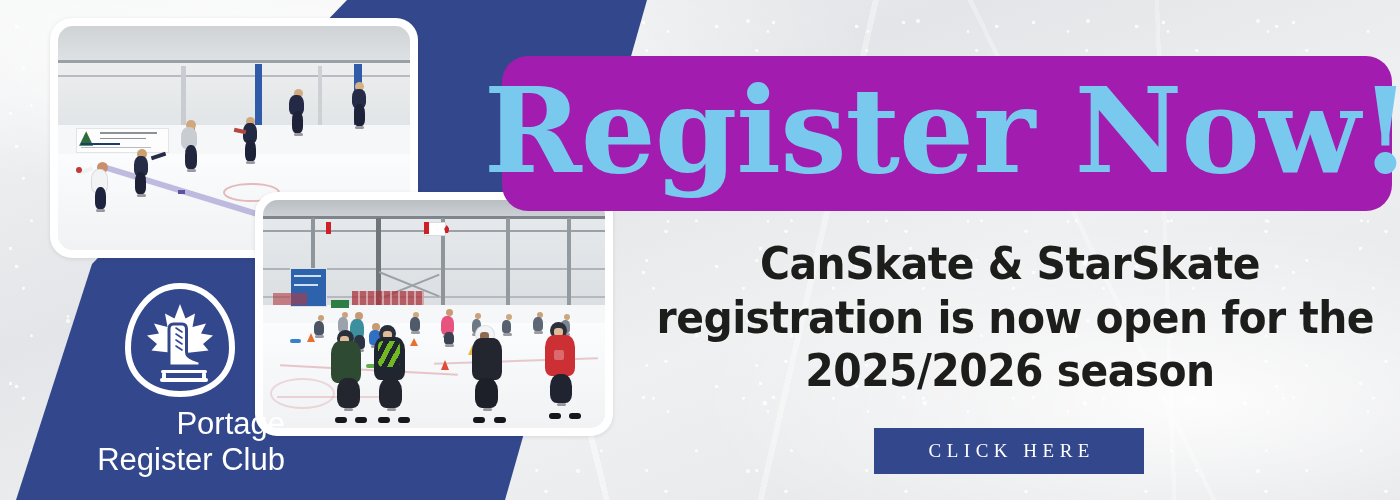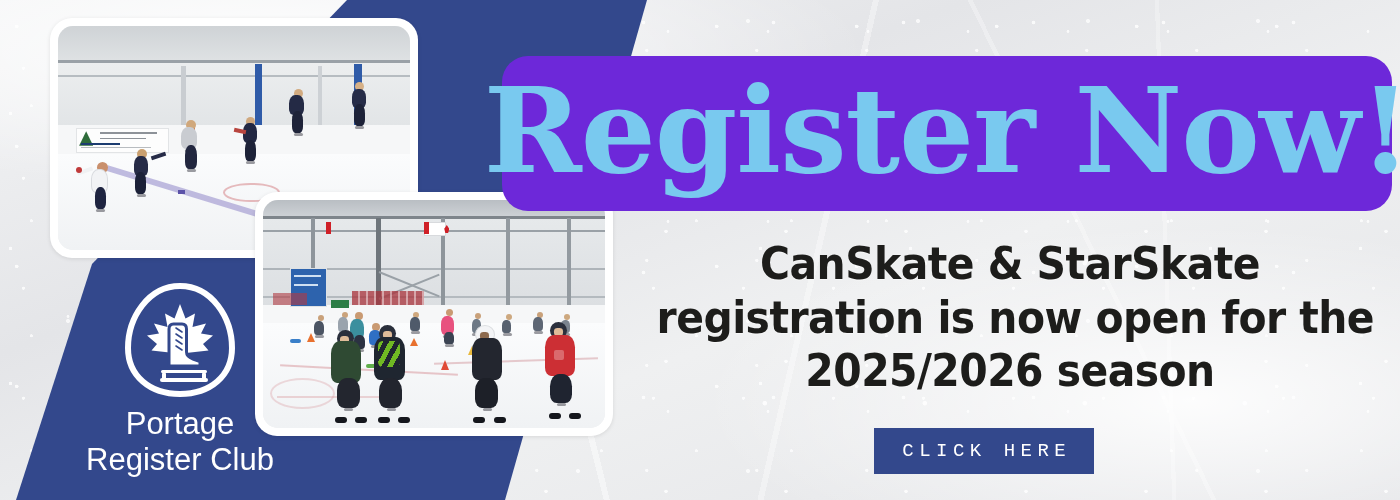--- a/index.html
+++ b/index.html
@@ -63,21 +63,21 @@
     width: 700px; height: 500px;
     background: #33488c;
     clip-path: polygon(347px 0px, 647px 0px, 505px 500px, 16px 500px, 92px 264px);
   }
 
   
   .headline-panel {
     position: absolute;
     left: 502px; top: 56px;
     width: 890px; height: 155px;
-    background: #6d28d9;
+    background: #a21caf;
     border-radius: 26px;
     display: flex;
     align-items: center;
     justify-content: center;
   }
   .headline-text {
     font-family: "DejaVu Serif", "Liberation Serif", serif;
     font-weight: 700;
     font-size: 118px;
     line-height: 1;
@@ -150,21 +150,21 @@
     border-radius: 50%;
   }
   .cone { position: absolute; width: 0; height: 0; border-left: 4px solid transparent; border-right: 4px solid transparent; }
   .ice-line { position: absolute; height: 2px; }
 
   
   .logo-block {
     position: absolute;
     left: 75px; top: 280px;
     width: 210px;
-    text-align: center;
+    text-align: right;
   }
   .logo-mark { width: 120px; height: 120px; margin: 0 auto; display: block; }
   .logo-name {
     color: #ffffff;
     font-size: 31px;
     line-height: 1.16;
     font-family: "Liberation Sans", sans-serif;
     font-weight: 400;
     margin-top: 6px;
   }
@@ -184,25 +184,25 @@
     transform: scaleX(0.93);
     transform-origin: center top;
     text-shadow: 0 1px 1px rgba(255,255,255,0.55);
   }
   .body-copy .line { display: block; white-space: nowrap; }
 
   
   .cta-button {
     position: absolute;
     left: 874px; top: 428px;
-    width: 220px; height: 46px;
+    width: 270px; height: 46px;
     background: #33488c;
     border: none;
     color: #ffffff;
-    font-family: Liberation Mono, monospace;
+    font-family: Liberation Serif, serif;
     font-size: 19px;
     font-weight: 400;
     letter-spacing: 5.5px;
     text-indent: 5.5px;
     cursor: pointer;
     display: flex;
     align-items: center;
     justify-content: center;
   }
 </style>

